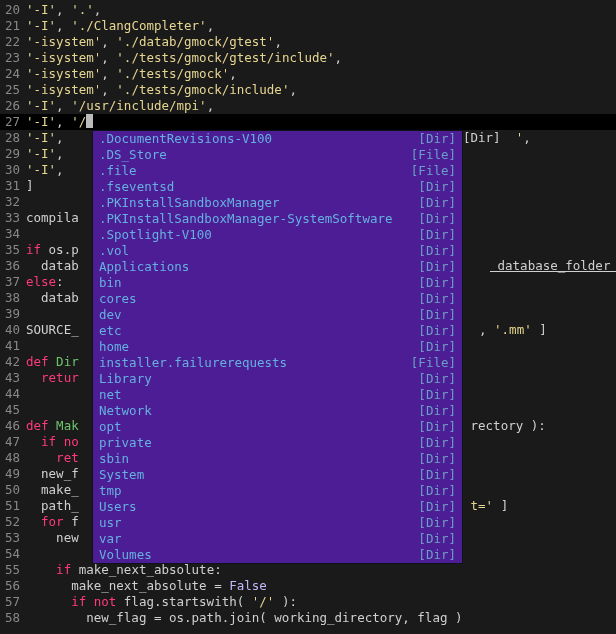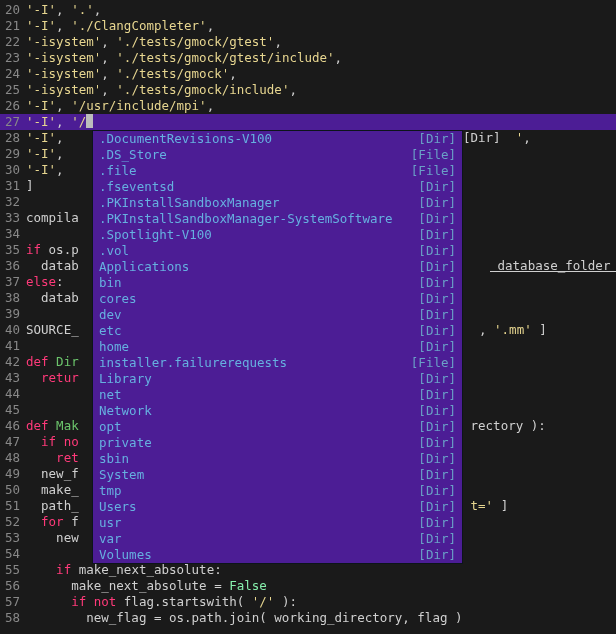--- a/index.html
+++ b/index.html
@@ -18,39 +18,39 @@
     position: relative;
     padding-top: 2px;
   }
   .line {
     display: flex;
     height: 16px;
     align-items: center;
     white-space: pre;
     position: relative;
   }
-  .line.current { background: #4c1d95; }
+  .line.current { background: #000000; }
   .gutter {
     width: 26px;
     text-align: right;
     padding-right: 6px;
     color: #888;
     flex: 0 0 26px;
     user-select: none;
   }
   .code {
     flex: 1;
     position: relative;
     white-space: pre;
     overflow: visible;
   }
   .str { color: #e7d690; }
   .kw  { color: #ff3a7a; }
   .def { color: #6cc56c; }
-  .const { color: #86efac; margin-top: 40px; }
+  .const { color: #c4b5fd; margin-top: 40px; }
   .id { color: #d0d0d0; }
   .cursor {
     display: inline-block;
     width: 7px;
     height: 14px;
     background: #bcbcbc;
     vertical-align: -2px;
   }
   
   .popup {
@@ -80,21 +80,21 @@
     color: #d0d0d0;
     white-space: pre;
   }
 </style>
 </head>
 <body>
 
 <div class="editor" id="editor">
     <div class="line"><span class="gutter">20</span><span class="code"><span class="str">'-I'</span><span class="id">, </span><span class="str">'.'</span><span class="id">,</span></span></div>
     <div class="line"><span class="gutter">21</span><span class="code"><span class="str">'-I'</span><span class="id">, </span><span class="str">'./ClangCompleter'</span><span class="id">,</span></span></div>
-    <div class="line"><span class="gutter">22</span><span class="code"><span class="str">'-isystem'</span><span class="id">, </span><span class="str">'./tests/gmock/gtest'</span><span class="id">,</span></span></div>
+    <div class="line"><span class="gutter">22</span><span class="code"><span class="str">'-isystem'</span><span class="id">, </span><span class="str">'./datab/gmock/gtest'</span><span class="id">,</span></span></div>
     <div class="line"><span class="gutter">23</span><span class="code"><span class="str">'-isystem'</span><span class="id">, </span><span class="str">'./tests/gmock/gtest/include'</span><span class="id">,</span></span></div>
     <div class="line"><span class="gutter">24</span><span class="code"><span class="str">'-isystem'</span><span class="id">, </span><span class="str">'./tests/gmock'</span><span class="id">,</span></span></div>
     <div class="line"><span class="gutter">25</span><span class="code"><span class="str">'-isystem'</span><span class="id">, </span><span class="str">'./tests/gmock/include'</span><span class="id">,</span></span></div>
     <div class="line"><span class="gutter">26</span><span class="code"><span class="str">'-I'</span><span class="id">, </span><span class="str">'/usr/include/mpi'</span><span class="id">,</span></span></div>
     <div class="line current"><span class="gutter">27</span><span class="code"><span class="str">'-I'</span><span class="id">, </span><span class="str">'/</span><span class="cursor"></span></span></div>
     <div class="line"><span class="gutter">28</span><span class="code"><span class="str">'-I'</span><span class="id">, </span></span></div>
     <div class="line"><span class="gutter">29</span><span class="code"><span class="str">'-I'</span><span class="id">, </span></span></div>
     <div class="line"><span class="gutter">30</span><span class="code"><span class="str">'-I'</span><span class="id">, </span></span></div>
     <div class="line"><span class="gutter">31</span><span class="code"><span class="id">]</span></span></div>
     <div class="line"><span class="gutter">32</span><span class="code"><span class="id"></span></span></div>

